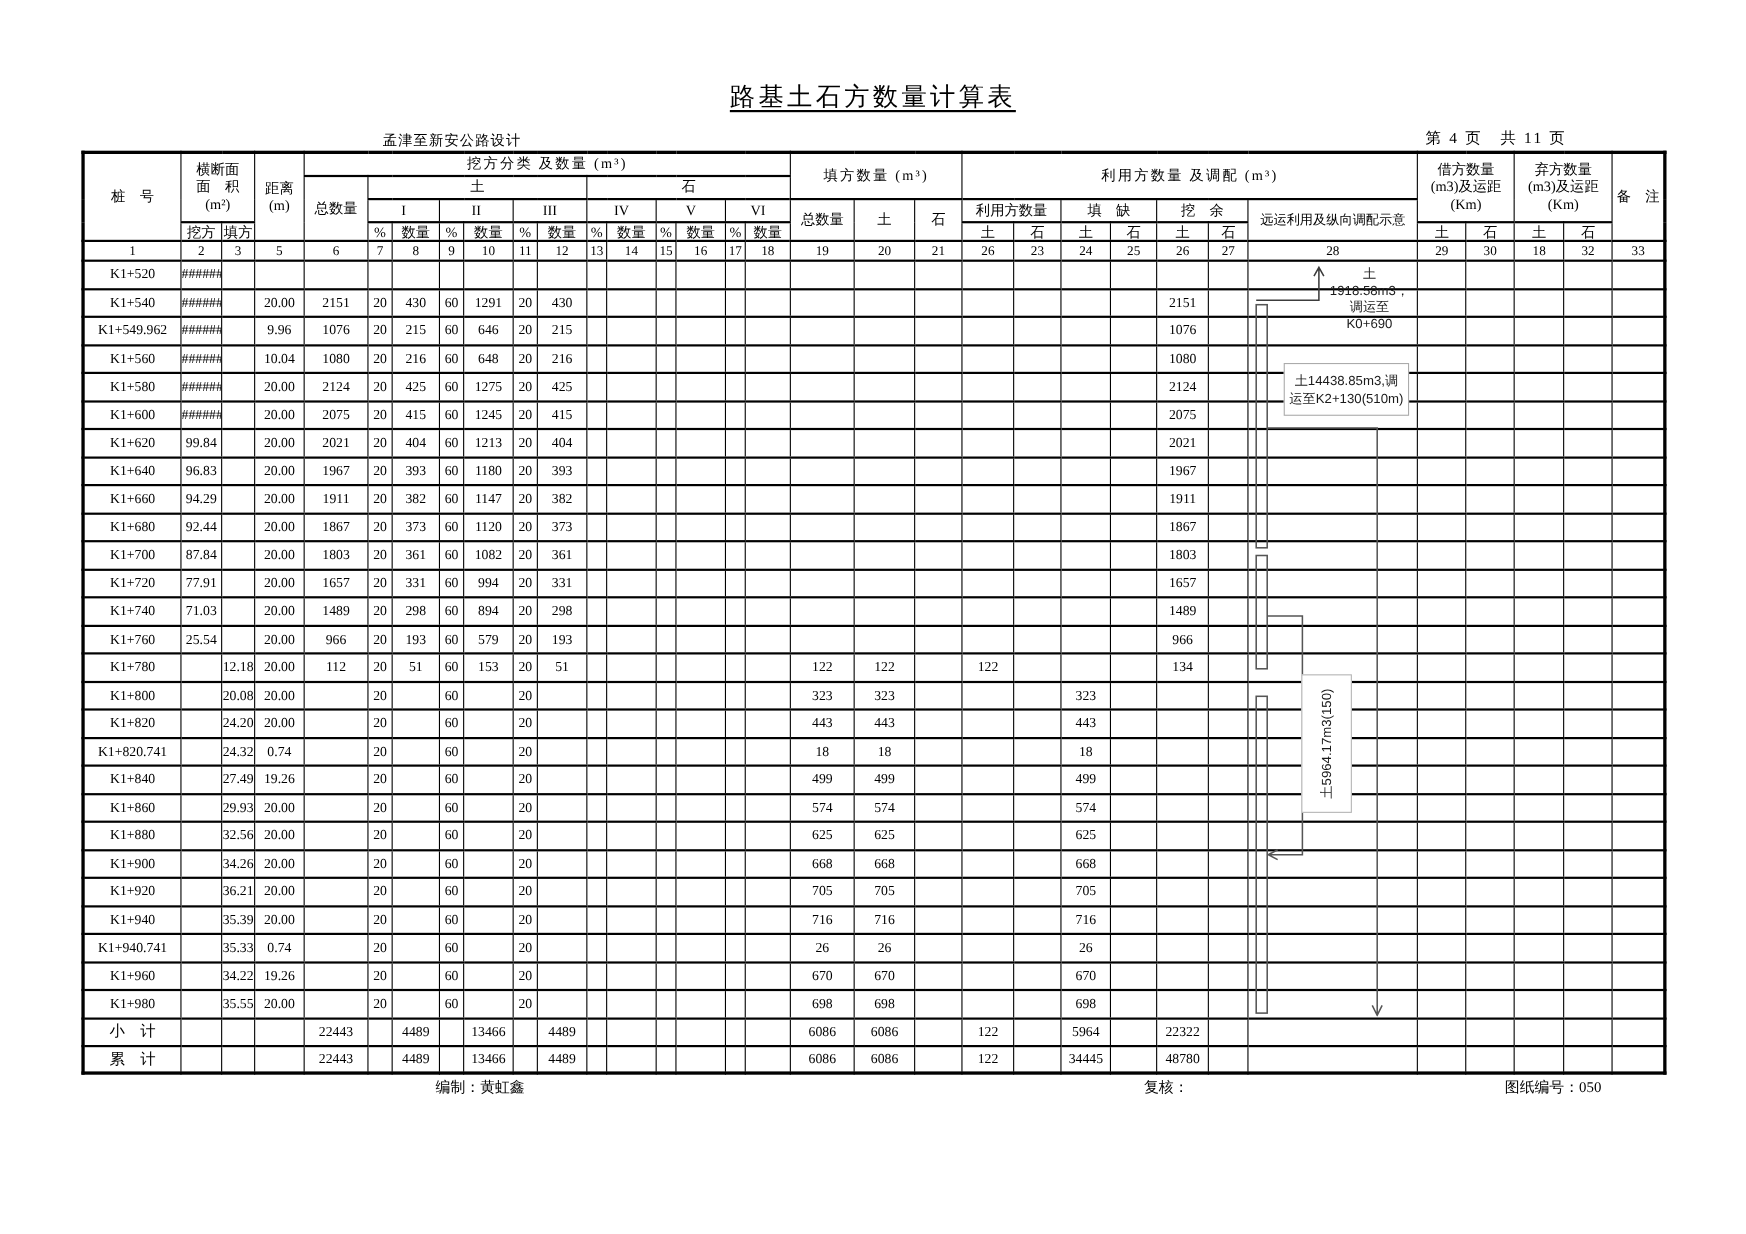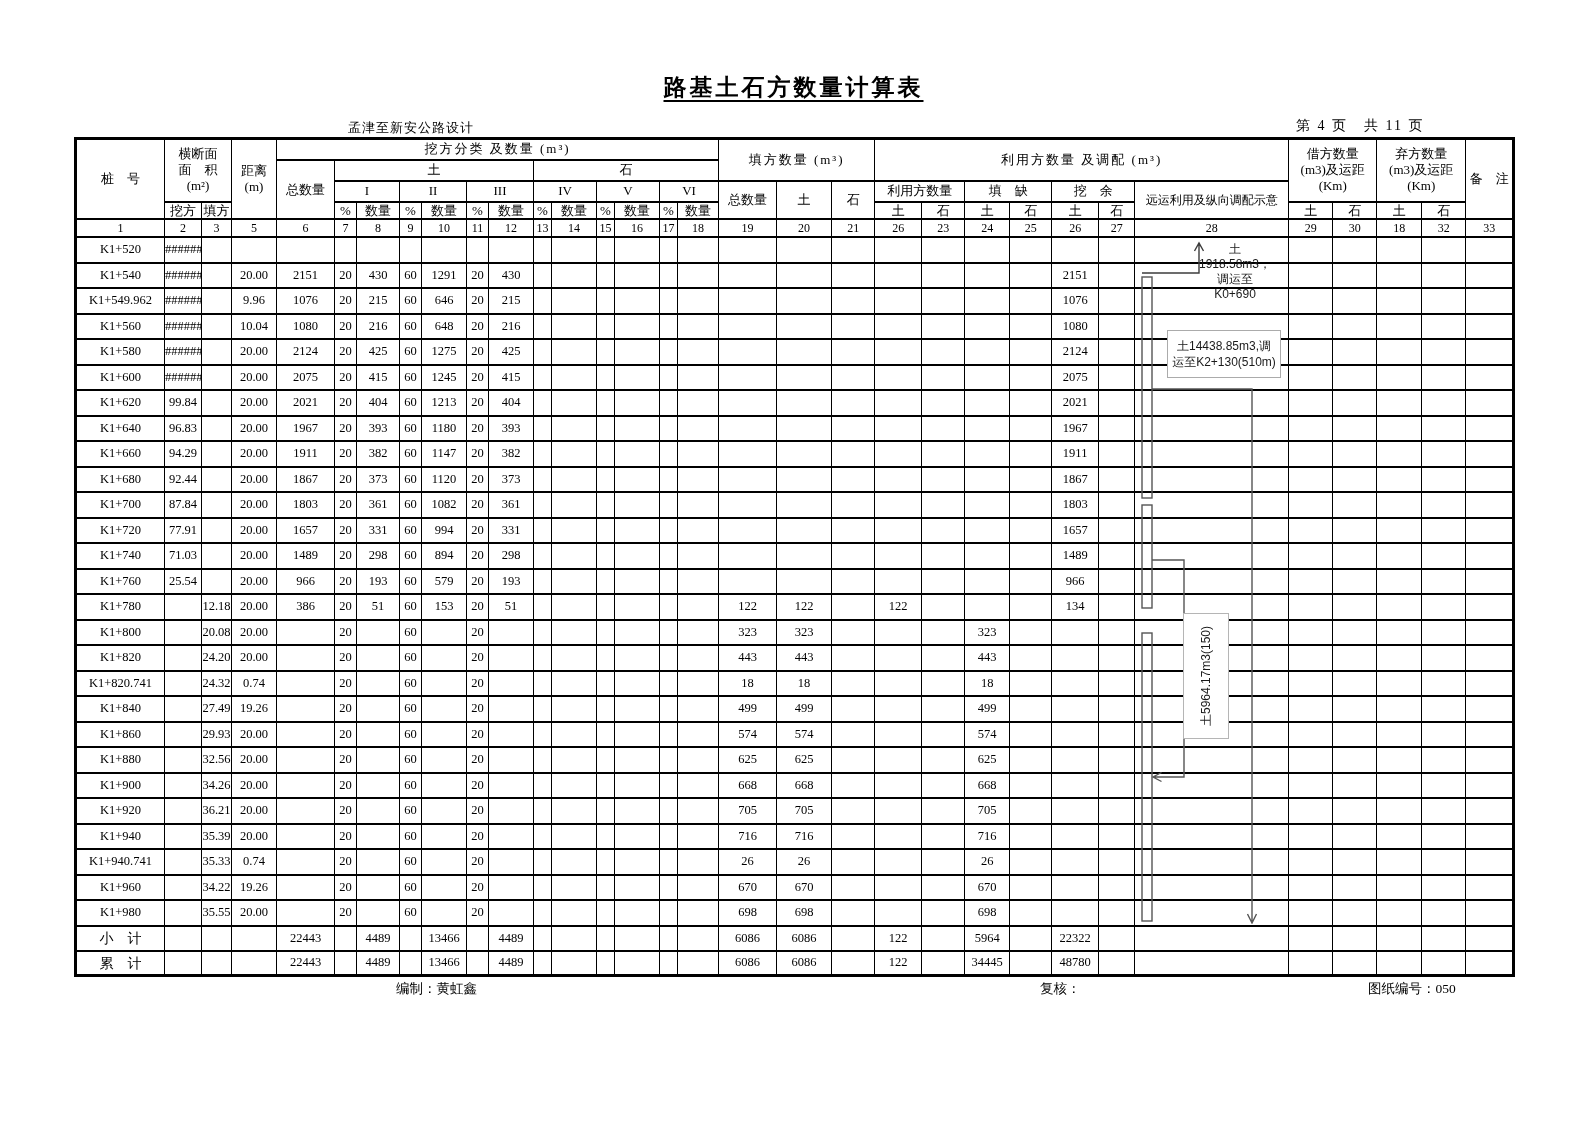--- a/index.html
+++ b/index.html
@@ -3,21 +3,21 @@
 <meta charset="utf-8">
 <style>
   html,body{margin:0;padding:0;}
   body{
     width:1587px;height:1122px;background:#ffffff;position:relative;
     font-family:"Liberation Serif","DejaVu Serif",serif;color:#000;
     overflow:hidden;
   }
   .title{
     position:absolute;top:72px;left:0;width:100%;text-align:center;
-    font-size:23px;font-weight:bold;letter-spacing:3px;
+    font-size:23px;font-weight:normal;letter-spacing:3px;
     text-decoration:underline;text-underline-offset:5px;
   }
   .subtitle{position:absolute;top:119px;left:348px;font-size:13px;letter-spacing:1px;}
   .page-info{position:absolute;top:117px;left:1296px;font-size:14px;letter-spacing:2px;}
 
   table.sheet{
     position:absolute;top:137px;left:74px;width:1438px;
     border-collapse:collapse;table-layout:fixed;
     border:3px solid #000;
   }
@@ -40,21 +40,21 @@
   .grp{letter-spacing:2px;}
 
   
   .diagram{
     position:absolute;left:1133px;top:235px;width:154px;height:689px;
     font-family:"Liberation Sans","DejaVu Sans",sans-serif;color:#1a1a1a;
     pointer-events:none;
   }
   .diagram svg{position:absolute;left:0;top:0;}
   .note-up{
-    position:absolute;left:60px;top:7px;width:84px;
+    position:absolute;left:70px;top:7px;width:84px;
     font-size:12px;line-height:15px;text-align:center;white-space:pre-line;
   }
   .box-forward{
     position:absolute;left:34px;top:95px;width:112px;height:46px;
     border:1px solid #ababab;background:#fff;
     display:flex;align-items:center;justify-content:center;
     font-size:12px;line-height:16px;white-space:pre-line;text-align:center;
   }
   .box-lateral{
     position:absolute;left:50px;top:378px;width:44px;height:124px;
@@ -688,21 +688,21 @@
         <td></td>
         <td></td>
         <td></td>
         <td></td>
       </tr>
       <tr>
         <td class="station">K1+780</td>
         <td></td>
         <td>12.18</td>
         <td>20.00</td>
-        <td>386</td>
+        <td>112</td>
         <td>20</td>
         <td>51</td>
         <td>60</td>
         <td>153</td>
         <td>20</td>
         <td>51</td>
         <td></td>
         <td></td>
         <td></td>
         <td></td>

